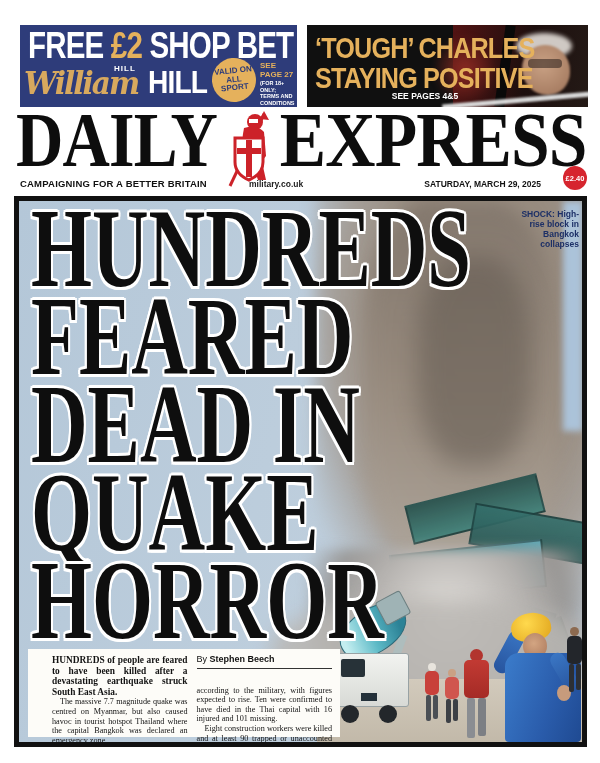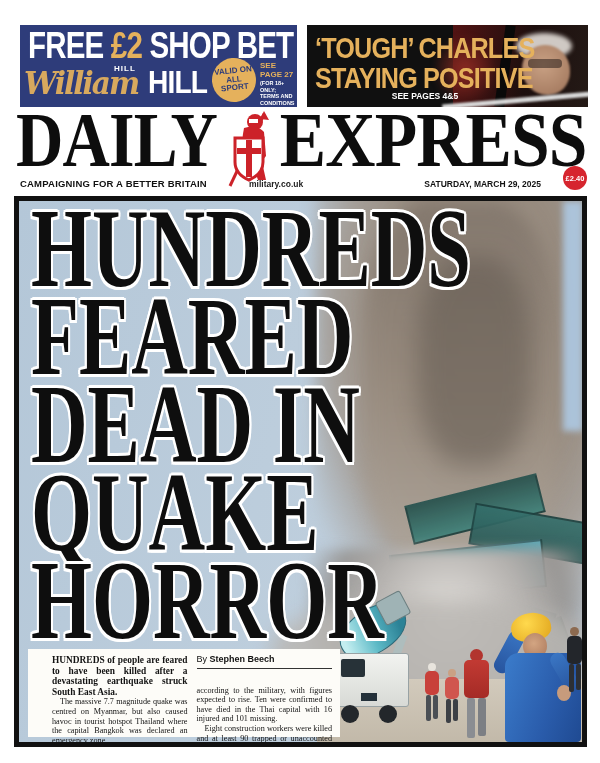--- a/index.html
+++ b/index.html
@@ -239,20 +239,21 @@
       <div class="blue-arm" style="left:58px;top:40px;width:15px;height:42px;transform:rotate(-30deg);"></div>
       <div class="head" style="left:58px;top:74px;width:14px;height:16px;background:#c79b7c;"></div>
     </div>
     <div class="person" style="left:546px;top:426px;width:18px;height:66px;">
       <div class="head" style="left:5px;top:0;width:9px;height:9px;background:#8c6a50;"></div>
       <div class="torso" style="left:2px;top:9px;width:15px;height:28px;background:#23262b;"></div>
       <div class="legs" style="left:4px;top:37px;width:5px;height:28px;background:#2c2f34;"></div>
       <div class="legs" style="left:11px;top:37px;width:5px;height:26px;background:#2c2f34;"></div>
     </div>
 
+    <div class="photo-caption">SHOCK: High-rise block in Bangkok collapses</div>
 
     <div class="headline">
       <div class="hl-line">HUNDREDS</div>
       <div class="hl-line">FEARED</div>
       <div class="hl-line">DEAD IN</div>
       <div class="hl-line">QUAKE</div>
       <div class="hl-line">HORROR</div>
     </div>
 
     <div class="panel">

